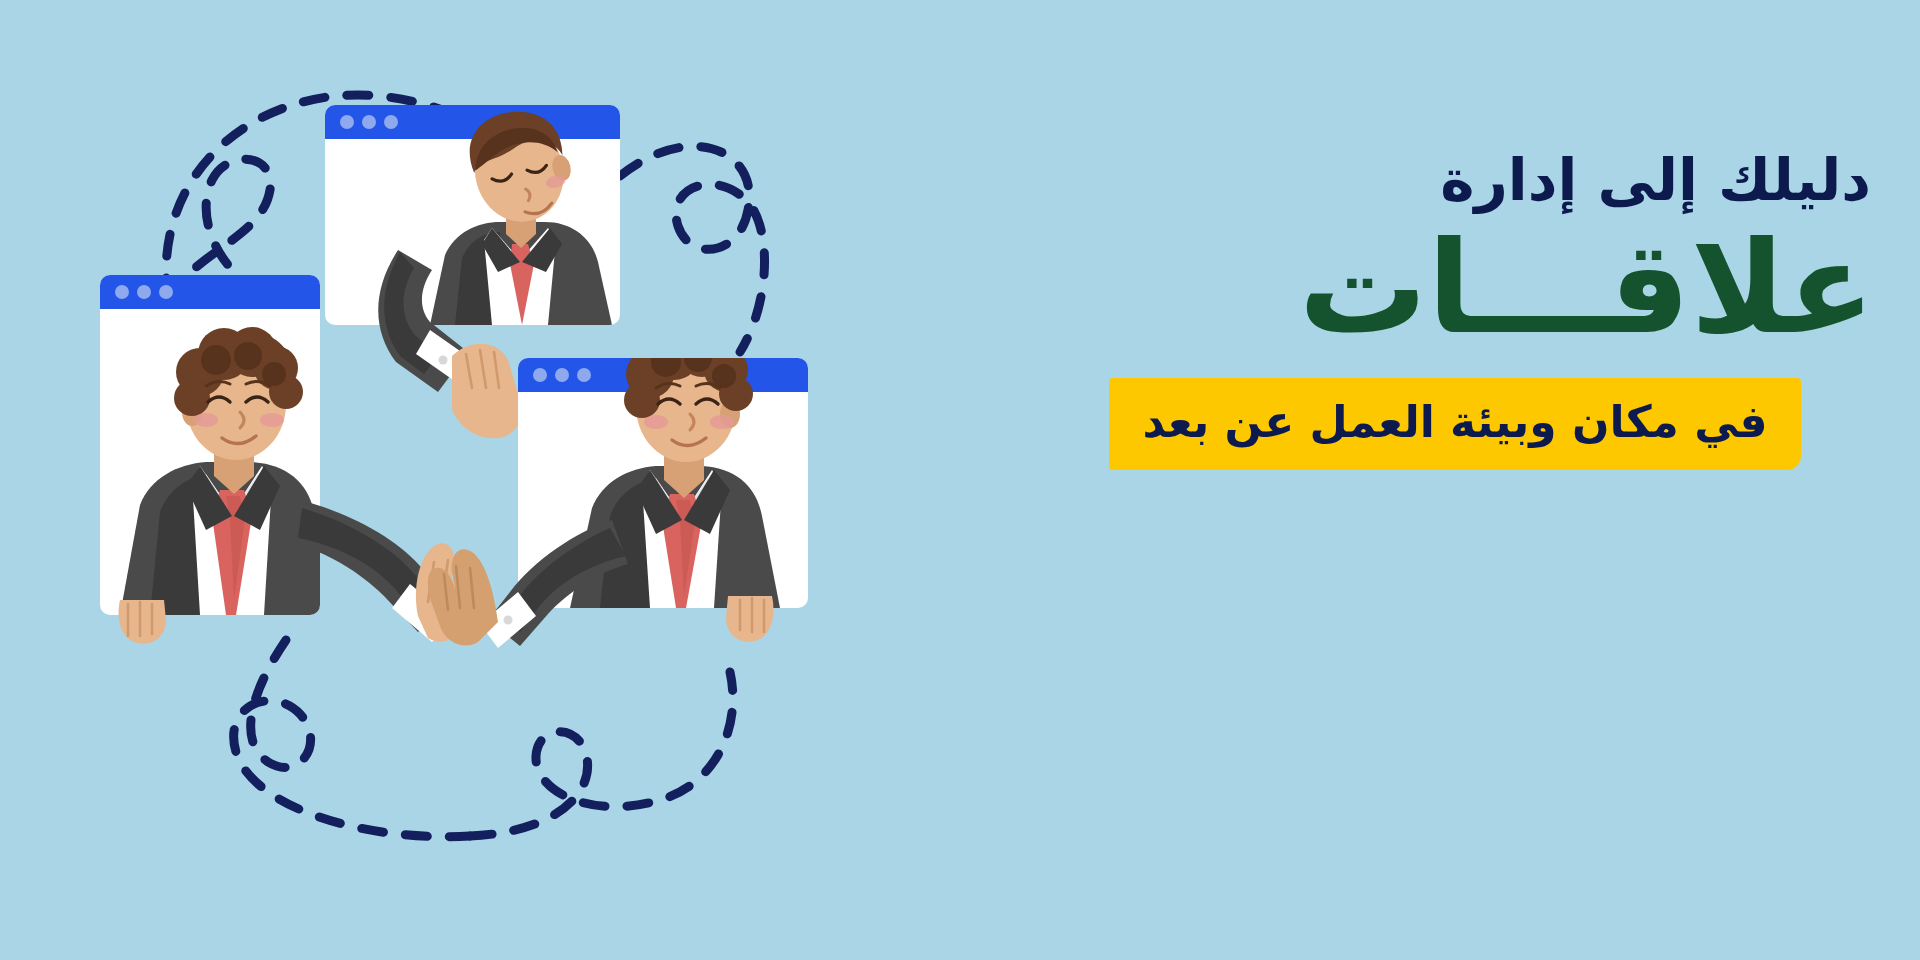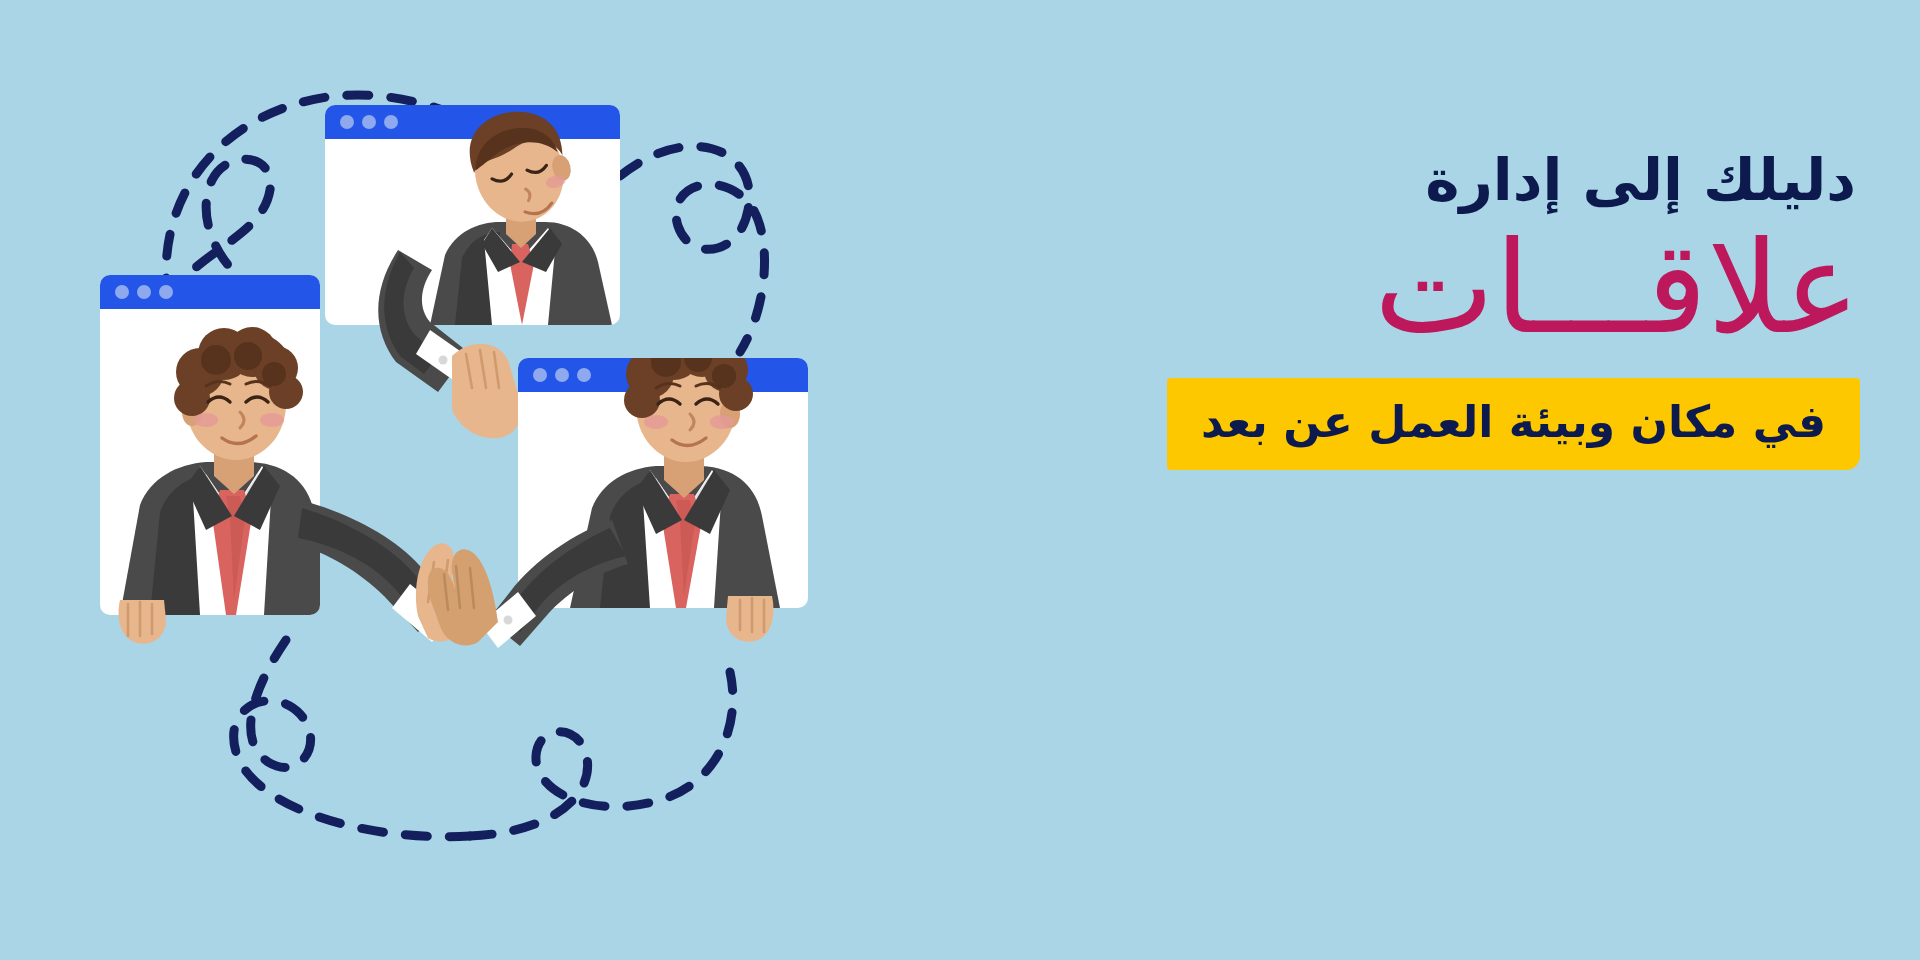--- a/index.html
+++ b/index.html
@@ -14,40 +14,40 @@
     background:var(--bg,#a9d5e6);
     overflow:hidden;
   }
   
   .deco-svg{position:absolute;left:0;top:0;width:1920px;height:960px;pointer-events:none;}
   
   .illus{position:absolute;left:0;top:0;width:960px;height:960px;}
   .illus svg{position:absolute;left:0;top:0;width:960px;height:960px;}
   
   .textblock{
-    position:absolute;right:60px;top:150px;width:840px;
+    position:absolute;right:45px;top:150px;width:840px;
     text-align:right;direction:rtl;
   }
   .eyebrow{
     color:#0d1a4d;font-size:58px;font-weight:700;line-height:1.05;
     letter-spacing:0px;margin:0 0 14px 0;padding-right:4px;
   }
   .headline{
-    color:#be185d;font-weight:400;line-height:0.99;margin:0;
+    color:#14532d;font-weight:700;line-height:0.99;margin:0;
   }
   .headline .l1{display:block;font-size:128px;letter-spacing:-1px;}
   .headline .l2{display:block;font-size:128px;letter-spacing:-1px;margin-top:-6px;}
   .ribbon{
     display:inline-block;margin-top:26px;
     background:#fdc800;color:#0d1a4d;
     font-size:44px;font-weight:800;line-height:1;
     padding:22px 34px 26px 34px;
     border-radius:4px 4px 14px 4px;
   }
-  .ribbon-wrap{text-align:right;}
+  .ribbon-wrap{text-align:center;}
 </style>
 </head>
 <body style="background: rgb(169, 213, 230);">
 
 <div id="banner" style="--bg: #a9d5e6;">
 
   <svg class="deco-svg" viewBox="0 0 1920 960" xmlns="http://www.w3.org/2000/svg">
     <g fill="none" stroke="#14205e" stroke-width="9" stroke-linecap="round" stroke-dasharray="22 22">
 
       <path d="M168 300 C 150 170, 260 84, 380 96 C 470 106, 520 150, 560 190"></path>

